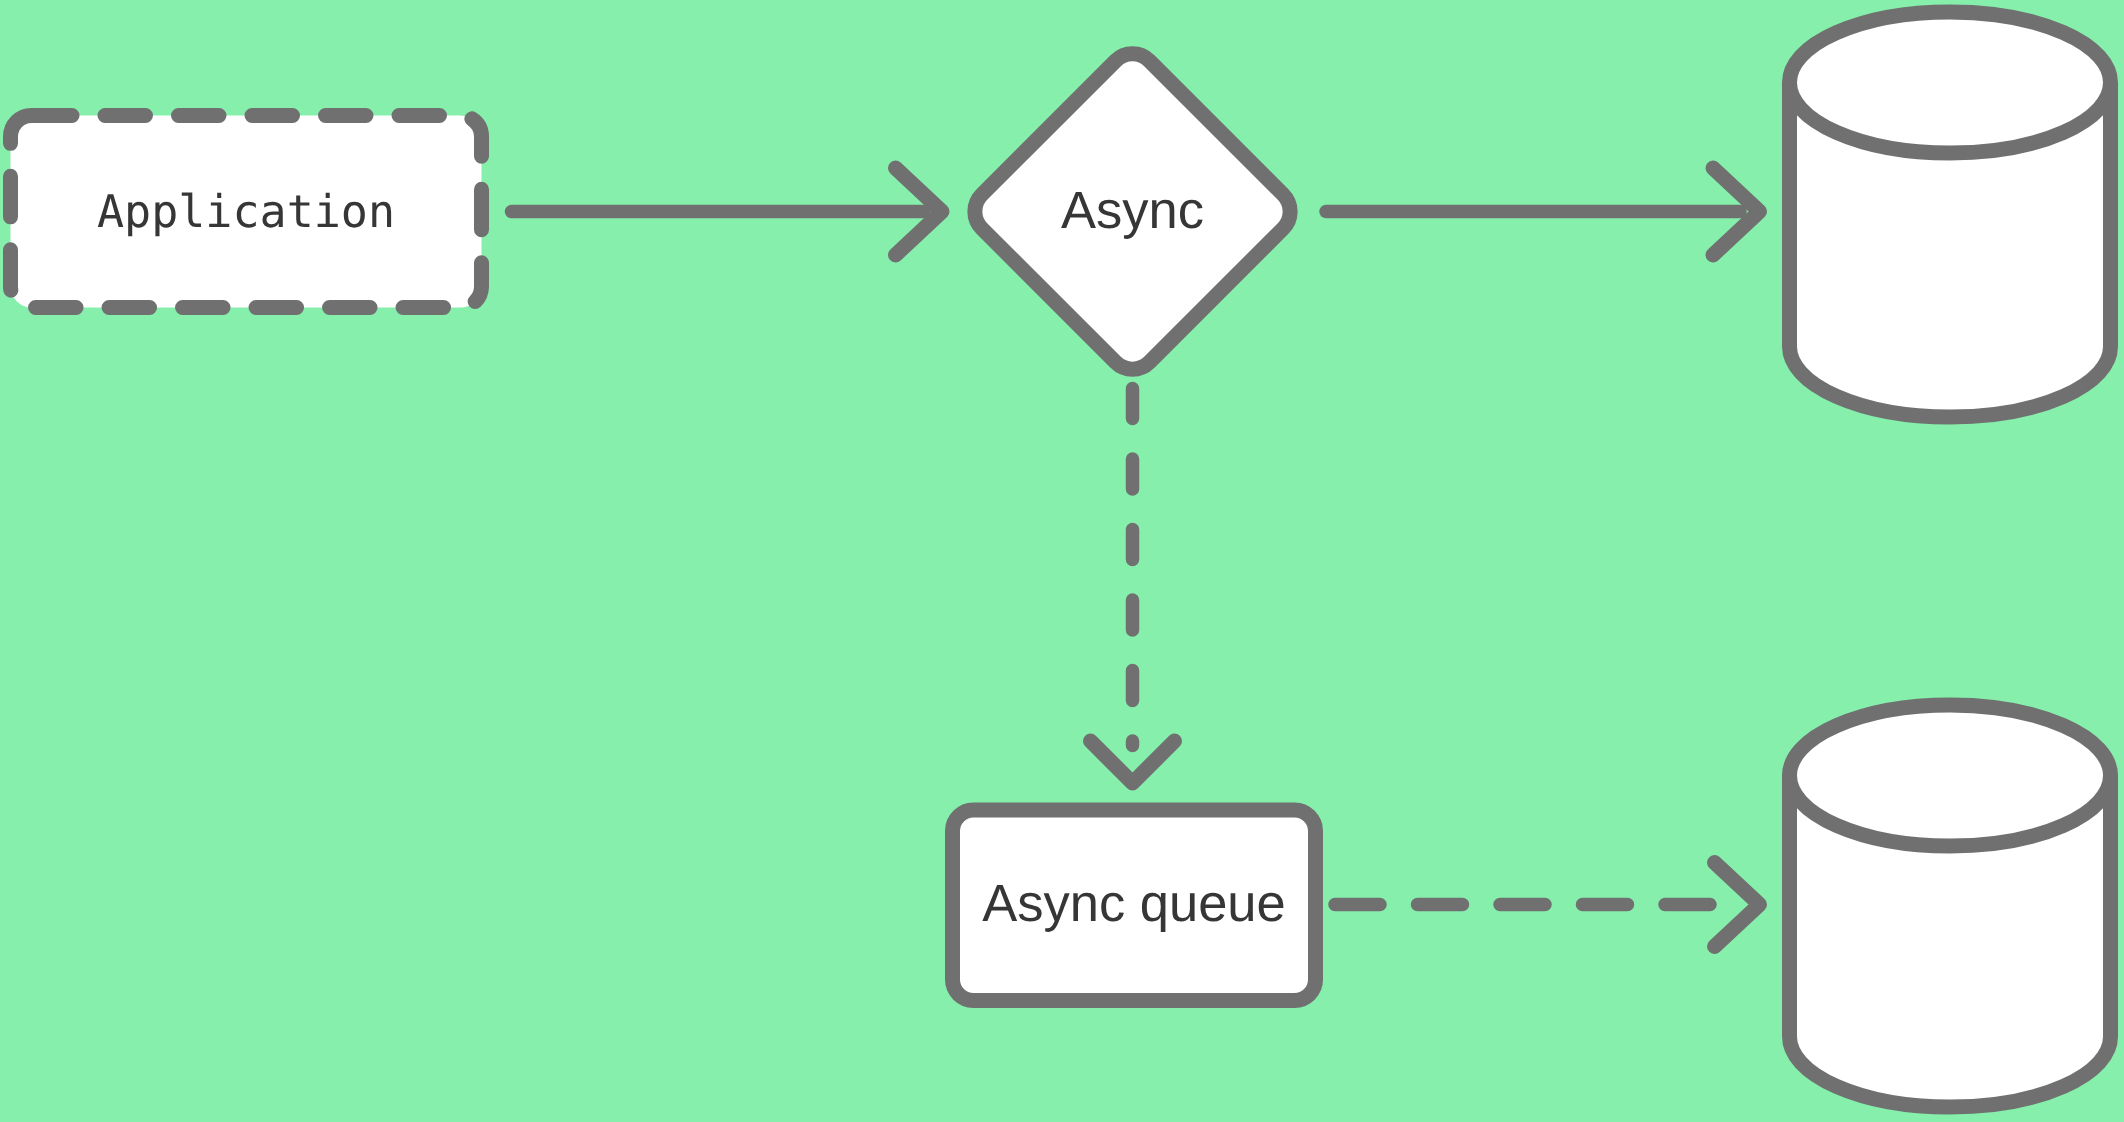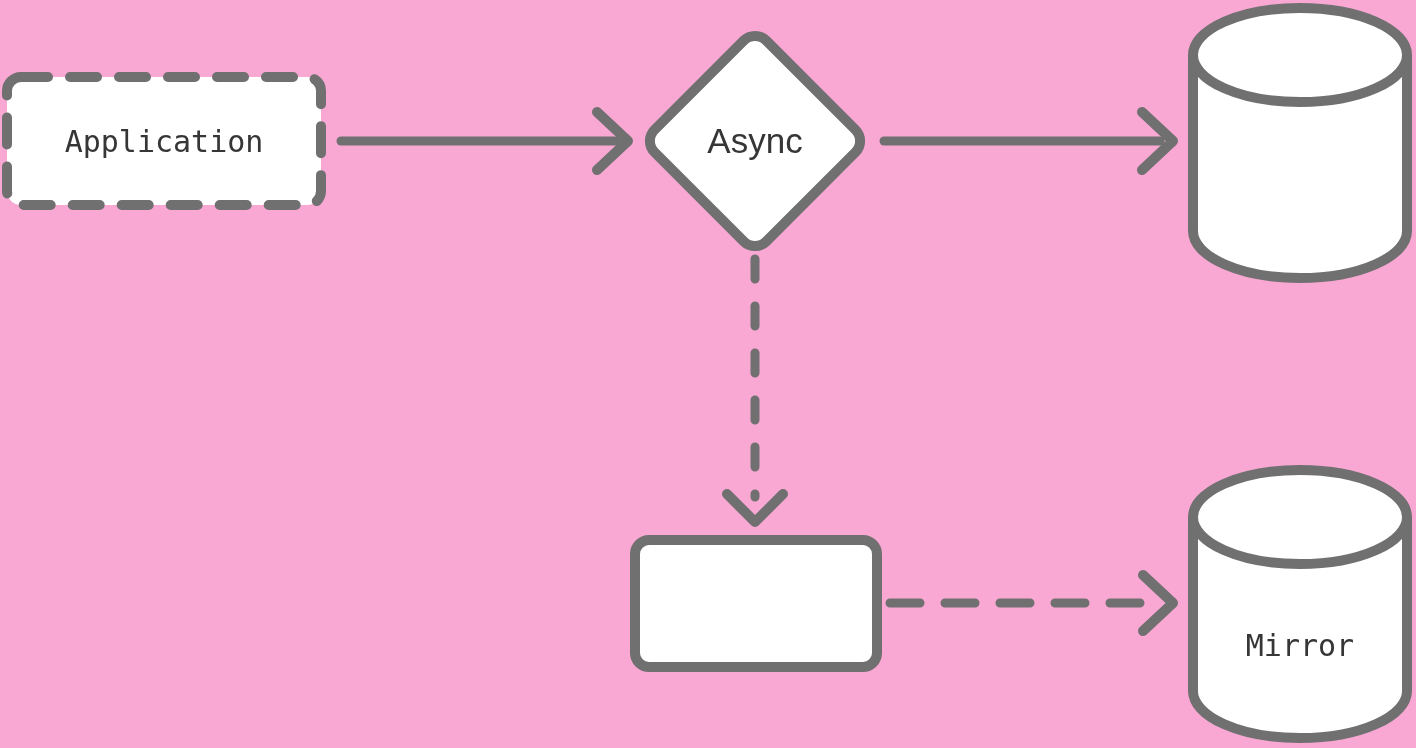--- a/index.html
+++ b/index.html
@@ -4,21 +4,21 @@
 <style>
   html, body {
     margin: 0;
     padding: 0;
     background: #000000;
   }
   #canvas {
     position: relative;
     width: 1416px;
     height: 748px;
-    background: #f9a8d4;
+    background: #86efac;
     overflow: hidden;
     font-family: "Liberation Sans", sans-serif;
   }
   #diagram-svg {
     position: absolute;
     left: 0;
     top: 0;
   }
   
   .node {
@@ -112,16 +112,16 @@
       <path class="node" d="M 1193 517 L 1193 691 A 107 47 0 0 0 1407 691 L 1407 517"></path>
       <ellipse class="node" cx="1300" cy="517" rx="107" ry="47"></ellipse>
     </g>
   </svg>
 
   <div class="label label-mono" style="left:5px; top:76px; width:318px; height:130px;">Application</div>
 
   <div class="label label-sans" style="left:655px; top:113px; width:200px; height:56px;">Async</div>
 
 
+  <div class="label label-sans" style="left:635px; top:575px; width:242px; height:56px;">Async queue</div>
 
-  <div class="label label-mono" style="left:1193px; top:617px; width:214px; height:56px;">Mirror</div>
 
 </div>
 
 </body></html>

